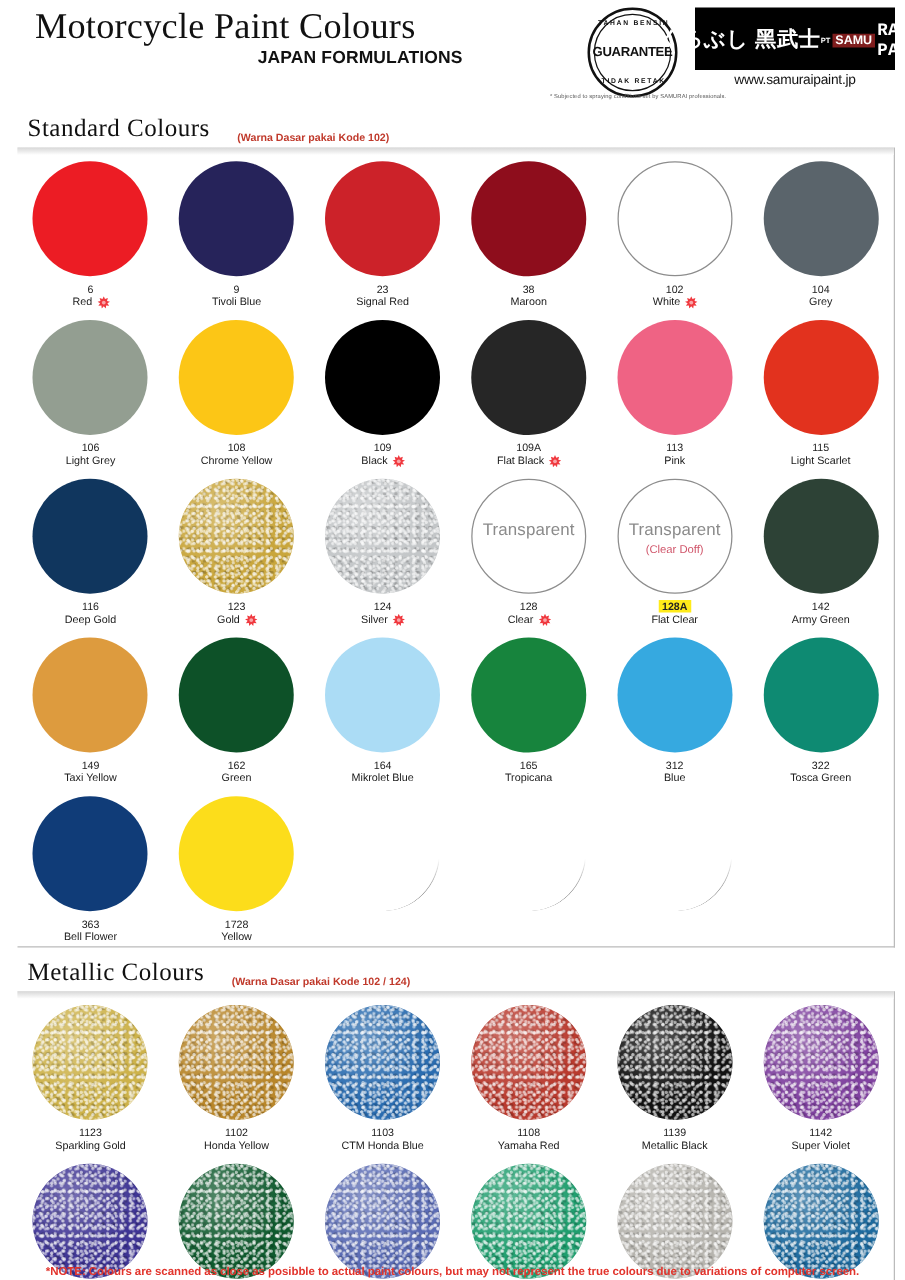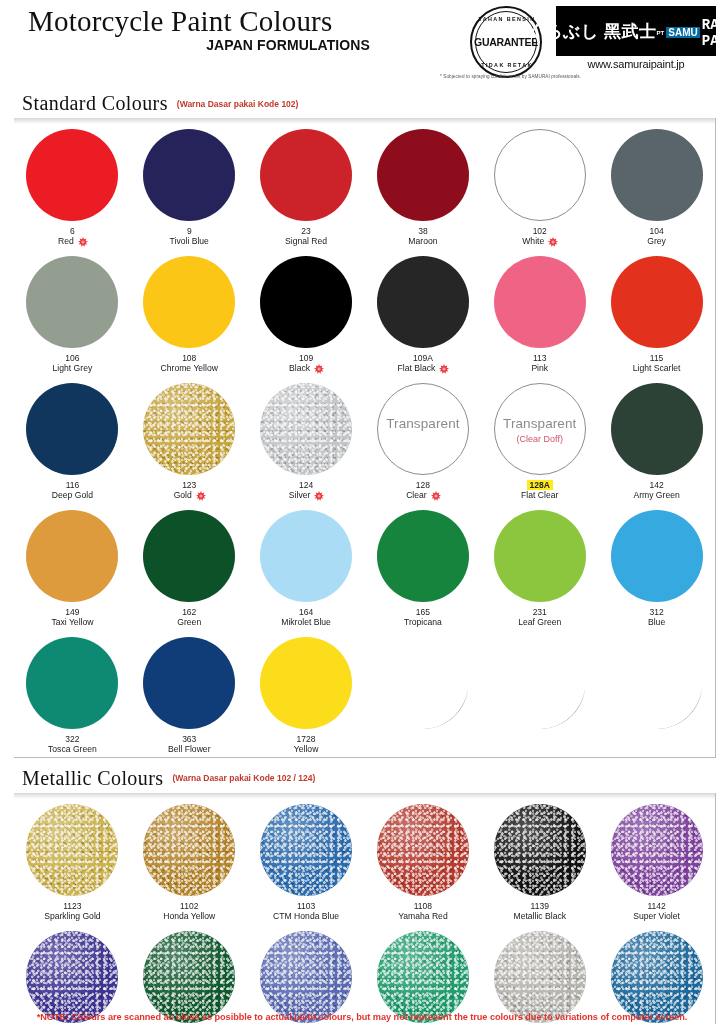--- a/index.html
+++ b/index.html
@@ -51,33 +51,33 @@
     display: flex; flex-direction: row; align-items: center; justify-content: center;
   }
   .brand-jp {
     color: #fff; font-size: 17px; font-weight: bold; letter-spacing: .5px;
     line-height: 1; white-space: nowrap;
   }
   .brand-line2 {
     display: flex; align-items: center; gap: 2px; margin-top: 3px;
   }
   .brand-pt { color: #fff; font-size: 6px; font-weight: bold; }
-  .brand-samu { background: #0369a1; color: #fff; font-size: 10px; font-weight: bold; padding: 0 2px; }
+  .brand-samu { background: #7f1d1d; color: #fff; font-size: 10px; font-weight: bold; padding: 0 2px; }
   .brand-rai { color: #fff; font-size: 14px; font-weight: bold; letter-spacing: .2px; font-family: Liberation Mono, monospace; }
   .brand-url {
     position: absolute; left: 556px; top: 58px; width: 160px;
     text-align: center; font-size: 11px; color: #111; letter-spacing: -.2px;
   }
   .fineprint {
     position: absolute; left: 440px; top: 74px;
     font-size: 4.6px; color: #555; letter-spacing: .1px;
   }
 
   
-  .section-head { margin-left: 22px; display: flex; align-items: center; gap: 9px; }
+  .section-head { margin-left: 22px; display: flex; align-items: flex-end; gap: 22px; }
   .section-head .h {
     font-family: "Liberation Serif", serif; font-size: 20px; color: #111; letter-spacing: .4px;
   }
   .section-head .note { font-size: 8.5px; color: #c0392b; font-weight: bold; }
 
   
   .panel {
     position: relative; margin: 3px 8px 0 14px;
     border-right: 1px solid #bbb; border-bottom: 1px solid #bbb;
     background: linear-gradient(180deg,#e9e9e9 0%, #ffffff 6px);
@@ -430,29 +430,20 @@
         <div class="cell">
           <div class="swatch" style="background: rgb(23, 132, 61);"></div>
           <div class="code">
             <span>165</span>
           </div>
           <div class="name">
             <span>Tropicana</span>
           </div>
         </div>
         <div class="cell">
-          <div class="swatch" style="background: rgb(140, 198, 62);"></div>
-          <div class="code">
-            <span>231</span>
-          </div>
-          <div class="name">
-            <span>Leaf Green</span>
-          </div>
-        </div>
-        <div class="cell">
           <div class="swatch" style="background: rgb(54, 169, 224);"></div>
           <div class="code">
             <span>312</span>
           </div>
           <div class="name">
             <span>Blue</span>
           </div>
         </div>
         <div class="cell">
           <div class="swatch" style="background: rgb(14, 138, 114);"></div>

